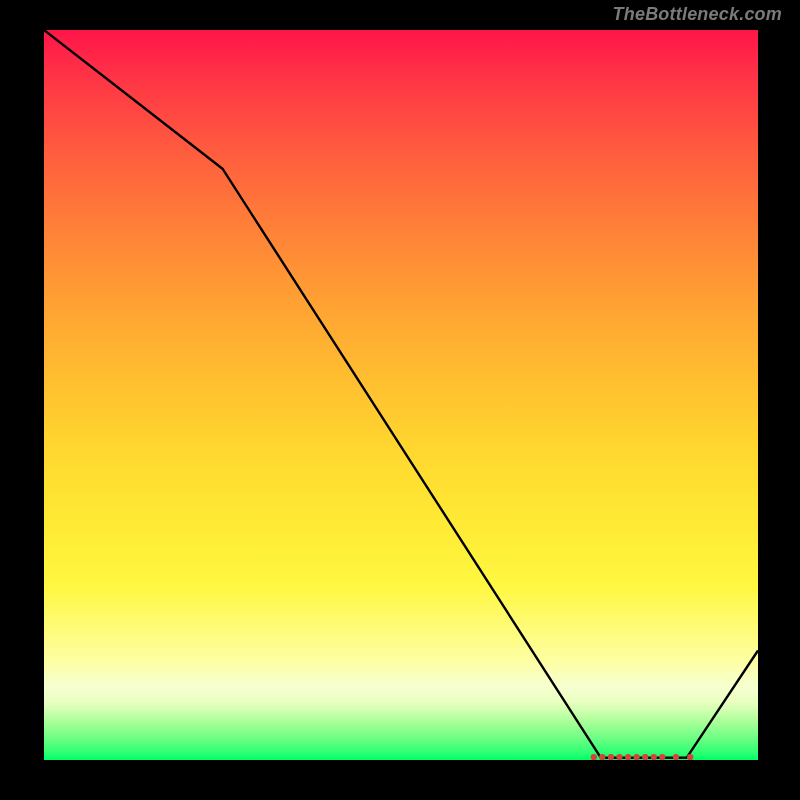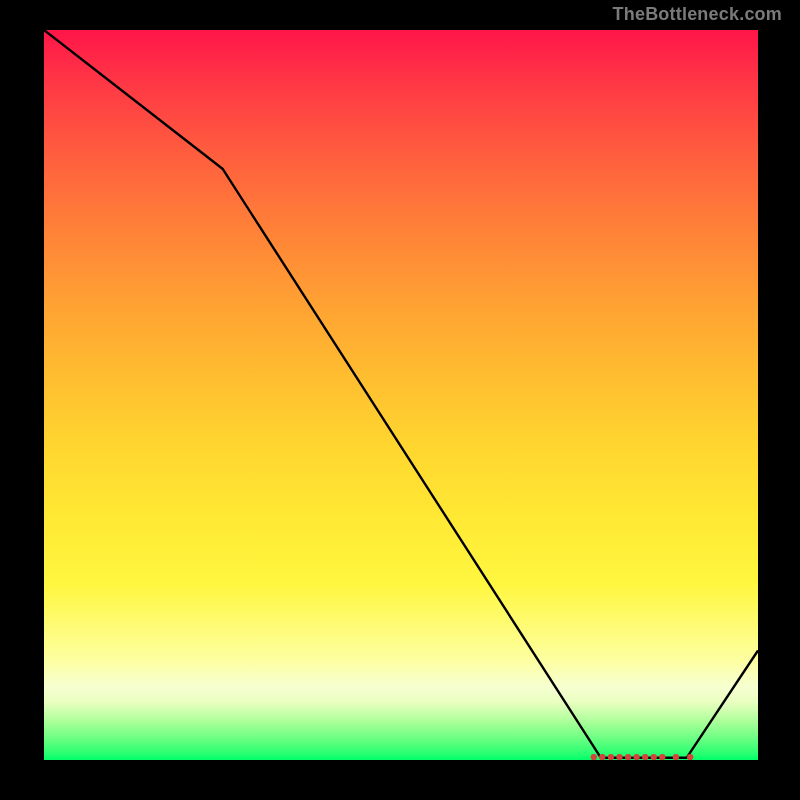--- a/index.html
+++ b/index.html
@@ -9,20 +9,21 @@
     height: 800px;
     background: #000000;
     overflow: hidden;
     font-family: Arial, Helvetica, sans-serif;
   }
   .outer {
     position: relative;
     width: 800px;
     height: 756px;
     background: #000000;
+    font-style: italic;
   }
   .attrib {
     position: absolute;
     top: 4px;
     right: 18px;
     color: #7a7a7a;
     font-size: 18px;
     font-weight: 600;
     letter-spacing: 0.2px;
   }

